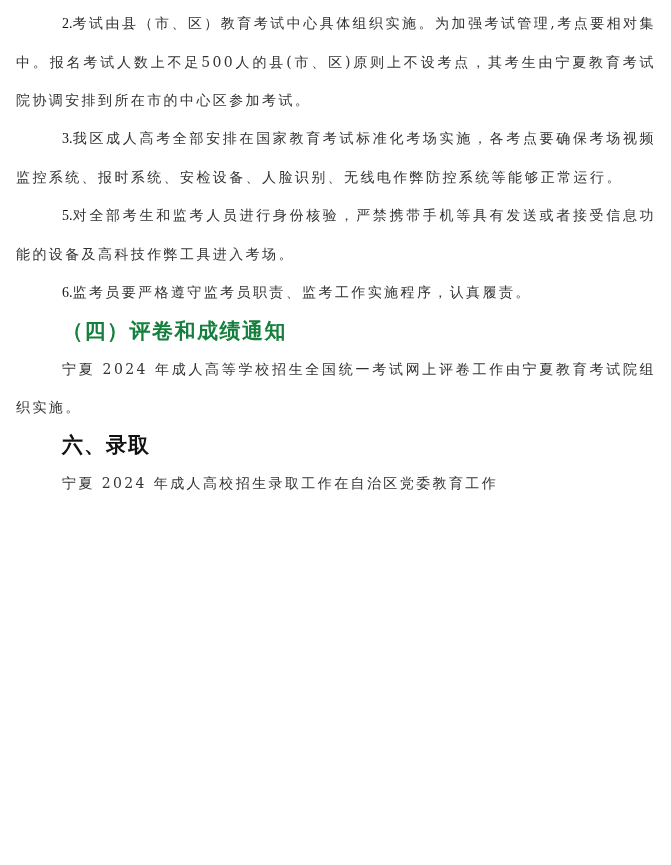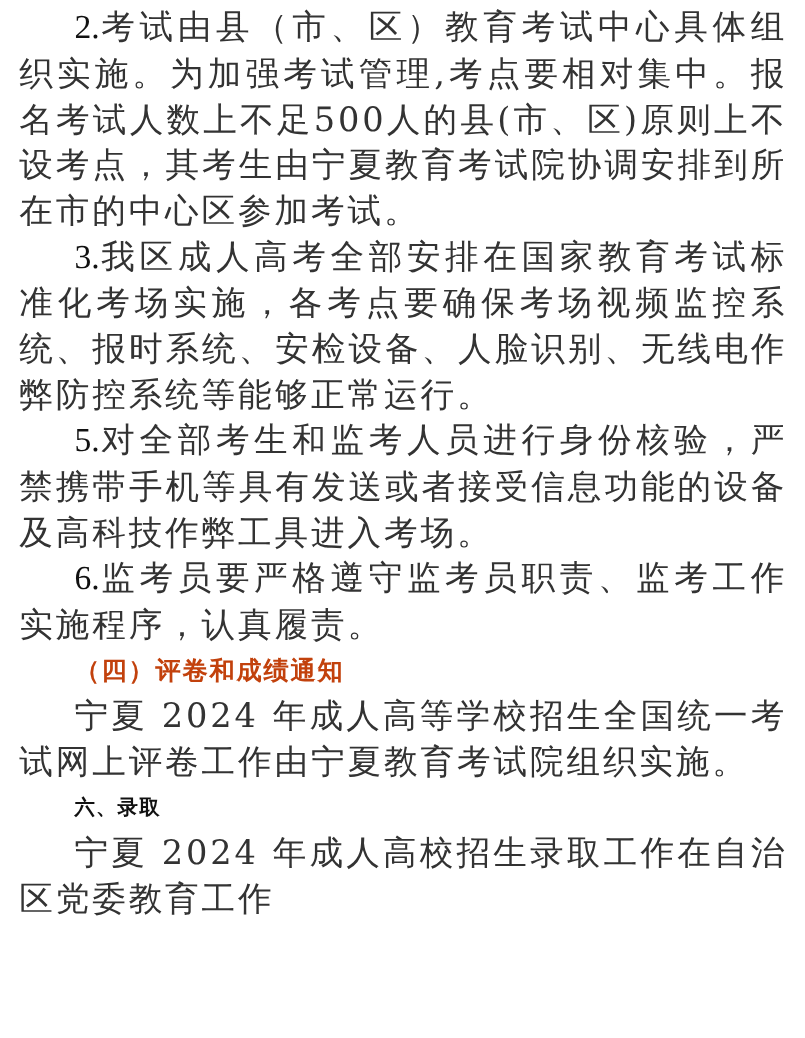--- a/index.html
+++ b/index.html
@@ -1,23 +1,23 @@
 <!DOCTYPE html>
 <html><head>
 <meta charset="utf-8">
 <style>
   html, body { margin:0; padding:0; background:#ffffff; }
   body { width:671px; height:865px; overflow:hidden; position:relative;
          font-family: "DejaVu Serif", "Liberation Serif", serif; color:#333333; }
   .doc { position:absolute; left:16px; top:4px; width:640px; }
-  .p { font-size:28px; line-height:38px; letter-spacing:2.4px; margin:0; text-align:justify; }
+  .p { font-size:14px; line-height:38px; letter-spacing:2.4px; margin:0; text-align:justify; }
   .p.indent { text-indent:46px; }
   .num { color:#111111; font-family:"Liberation Serif", serif; letter-spacing:0; }
-  .h4 { font-size:21px; line-height:38px; margin:0; padding-left:46px; font-weight:bold; color:#c2410c; letter-spacing:1.5px; }
-  .h-six { font-size:17px; line-height:38px; margin:0; padding-left:46px; font-weight:bold; color:#111111;
+  .h4 { font-size:21px; line-height:38px; margin:0; padding-left:46px; font-weight:bold; color:#15803d; letter-spacing:1.5px; }
+  .h-six { font-size:21px; line-height:38px; margin:0; padding-left:46px; font-weight:bold; color:#111111;
            font-family:"DejaVu Sans", sans-serif; letter-spacing:1px; }
 </style>
 </head>
 <body>
 
 <div class="doc">
 
   <p class="p indent"><span class="num">2.</span><span>考试由县（市、区）教育考试中心具体组织实施。为加强考试管理,考点要相对集中。报名考试人数上不足500人的县(市、区)原则上不设考点，其考生由宁夏教育考试院协调安排到所在市的中心区参加考试。</span></p>
 
   <p class="p indent"><span class="num">3.</span><span>我区成人高考全部安排在国家教育考试标准化考场实施，各考点要确保考场视频监控系统、报时系统、安检设备、人脸识别、无线电作弊防控系统等能够正常运行。</span></p>

